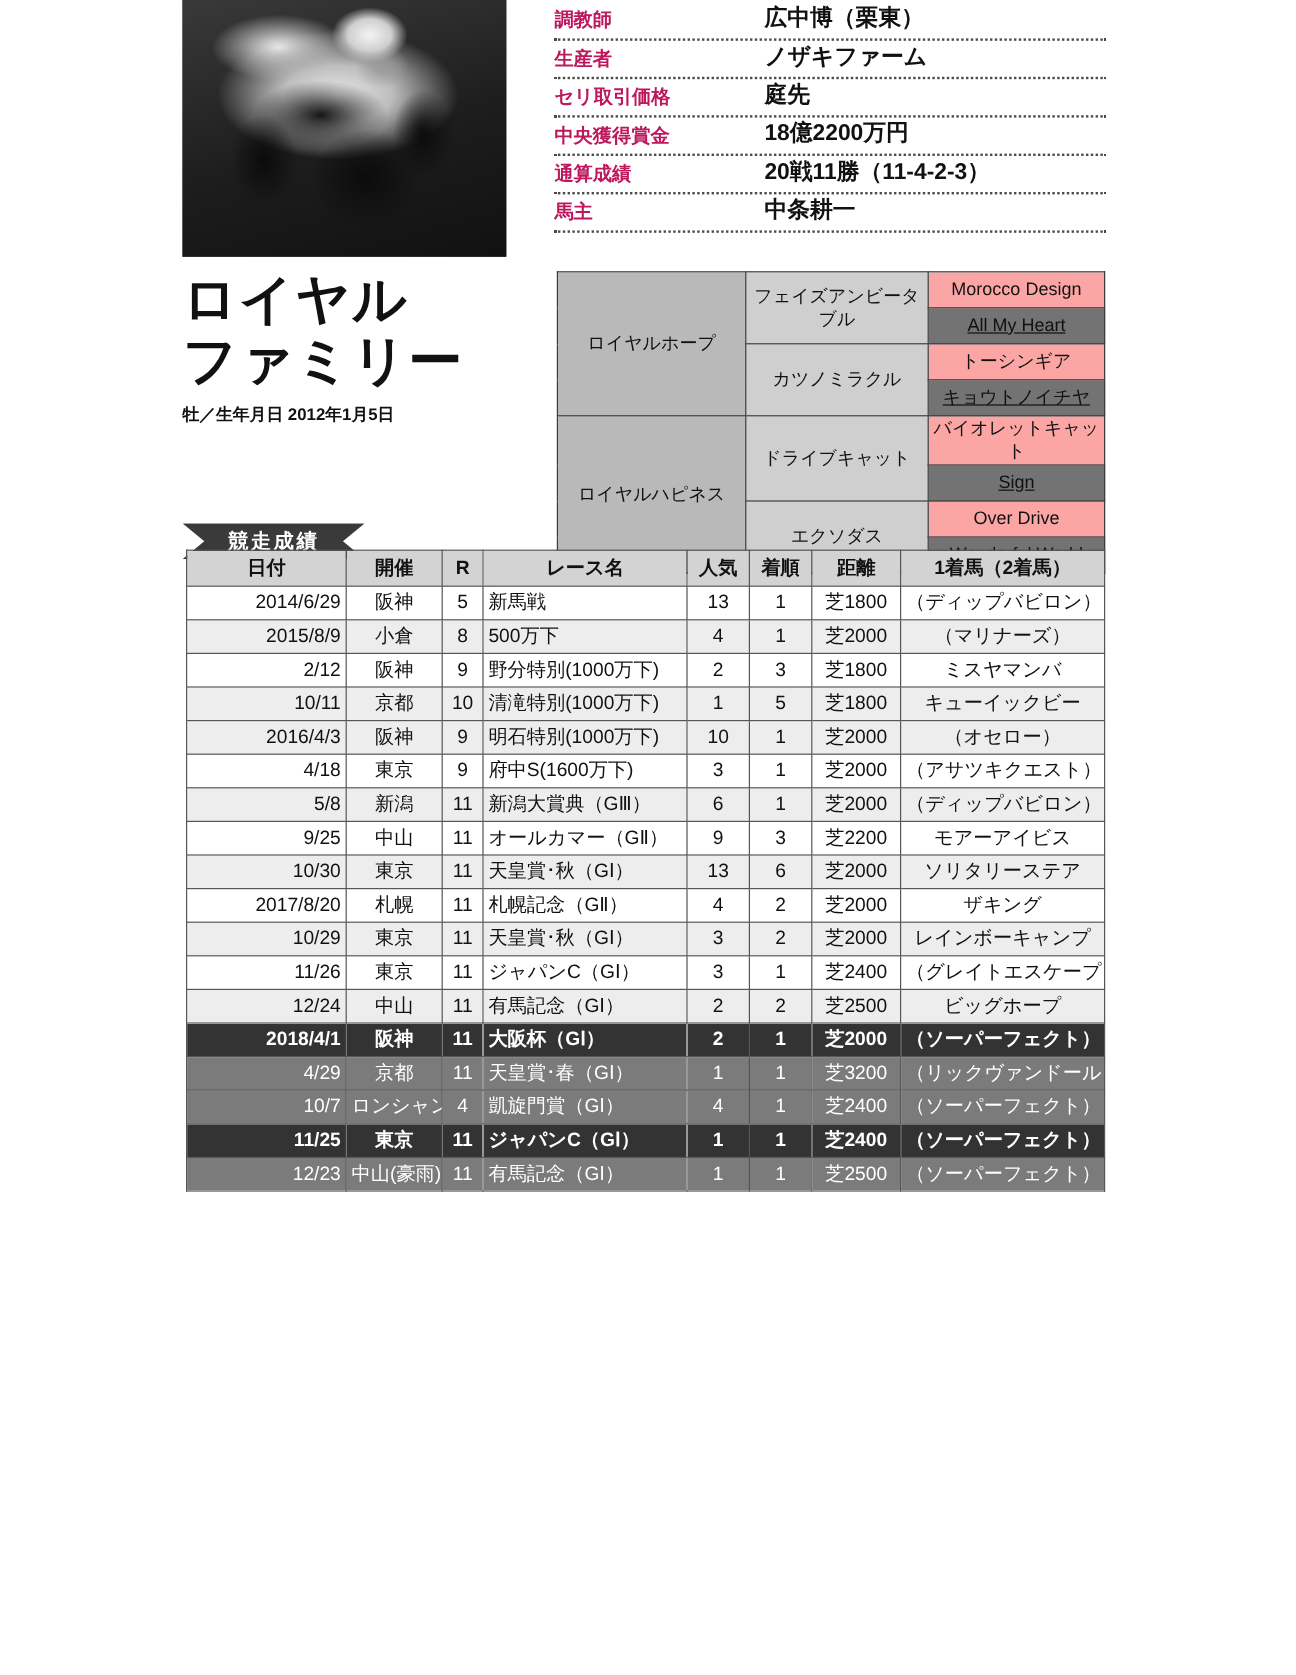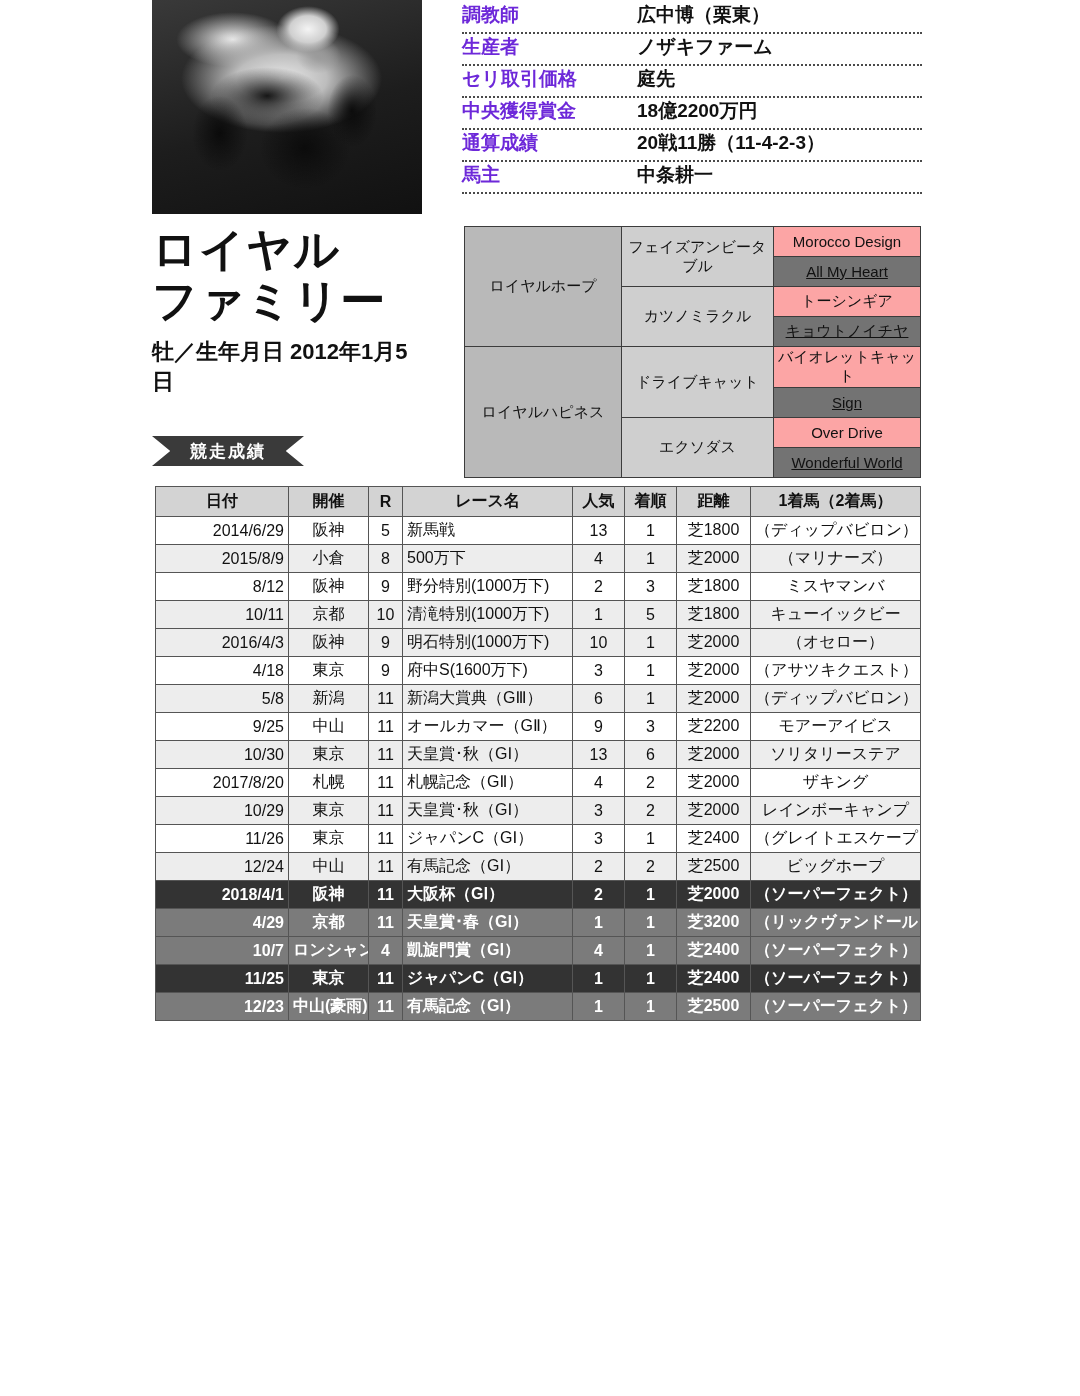--- a/index.html
+++ b/index.html
@@ -60,44 +60,44 @@
   .horse-name {
     margin-top: 10px;
     font-size: 45px;
     font-weight: bold;
     line-height: 1.14;
     letter-spacing: 1px;
     color: #111;
   }
   .horse-sub {
     margin-top: 10px;
-    font-size: 22px;
+    font-size: 14px;
     font-weight: bold;
     color: #111;
   }
 
   
   .profile {
     position: absolute;
     left: 462px;
     top: 2px;
     width: 460px;
   }
   .profile .row {
     display: flex;
     align-items: flex-end;
     height: 32px;
     border-bottom: 2px dotted #4a4a4a;
   }
   .profile .row:last-child { border-bottom: 2px dotted #4a4a4a; }
   .profile .lbl {
     width: 155px;
-    font-size: 19px;
-    font-weight: bold;
-    color: #6d28d9;
+    font-size: 16px;
+    font-weight: bold;
+    color: #be185d;
     padding-bottom: 4px;
     font-family: Liberation Mono, monospace;
   }
   .profile .val {
     flex: 1;
     font-size: 19px;
     font-weight: bold;
     color: #111;
     padding-bottom: 4px;
     margin-left: 20px;
@@ -140,21 +140,21 @@
     align-items: center;
     justify-content: center;
     clip-path: polygon(0 0, 100% 0, 88% 50%, 100% 100%, 0 100%, 12% 50%);
     letter-spacing: 2px;
   }
 
   
   .results {
     position: absolute;
     left: 155px;
-    top: 486px;
+    top: 458px;
     width: 765px;
     border-collapse: collapse;
     table-layout: fixed;
   }
   .results th, .results td {
     border: 1px solid #555;
     font-size: 16px;
     height: 28px;
     color: #111;
     padding: 0 4px;
@@ -163,21 +163,21 @@
   }
   .results thead th {
     background: #d3d3d3;
     font-weight: bold;
     text-align: center;
     height: 30px;
   }
   .results tbody tr.alt td { background: #ededed; }
   .results tbody tr.plain td { background: #ffffff; }
   .results tbody tr.dark td { background: #333333; color: #fff; font-weight: bold; }
-  .results tbody tr.mid td { background: #7b7b7b; color: #fff; font-weight: bold; }
+  .results tbody tr.mid td { background: #7b7b7b; color: #fff; font-weight: normal; }
 
   .c-date { text-align: right; padding-right: 8px; }
   .c-place { text-align: center; }
   .c-r { text-align: center; }
   .c-race { text-align: left; padding-left: 8px; }
   .c-pop { text-align: center; }
   .c-fin { text-align: center; }
   .c-dist { text-align: center; }
   .c-win { text-align: center; }
 </style>
@@ -306,21 +306,21 @@
           <td class="c-date">2015/8/9</td>
           <td class="c-place">小倉</td>
           <td class="c-r">8</td>
           <td class="c-race">500万下</td>
           <td class="c-pop">4</td>
           <td class="c-fin">1</td>
           <td class="c-dist">芝2000</td>
           <td class="c-win">（マリナーズ）</td>
         </tr>
         <tr class="plain">
-          <td class="c-date">8/12</td>
+          <td class="c-date">2/12</td>
           <td class="c-place">阪神</td>
           <td class="c-r">9</td>
           <td class="c-race">野分特別(1000万下)</td>
           <td class="c-pop">2</td>
           <td class="c-fin">3</td>
           <td class="c-dist">芝1800</td>
           <td class="c-win">ミスヤマンバ</td>
         </tr>
         <tr class="alt">
           <td class="c-date">10/11</td>

